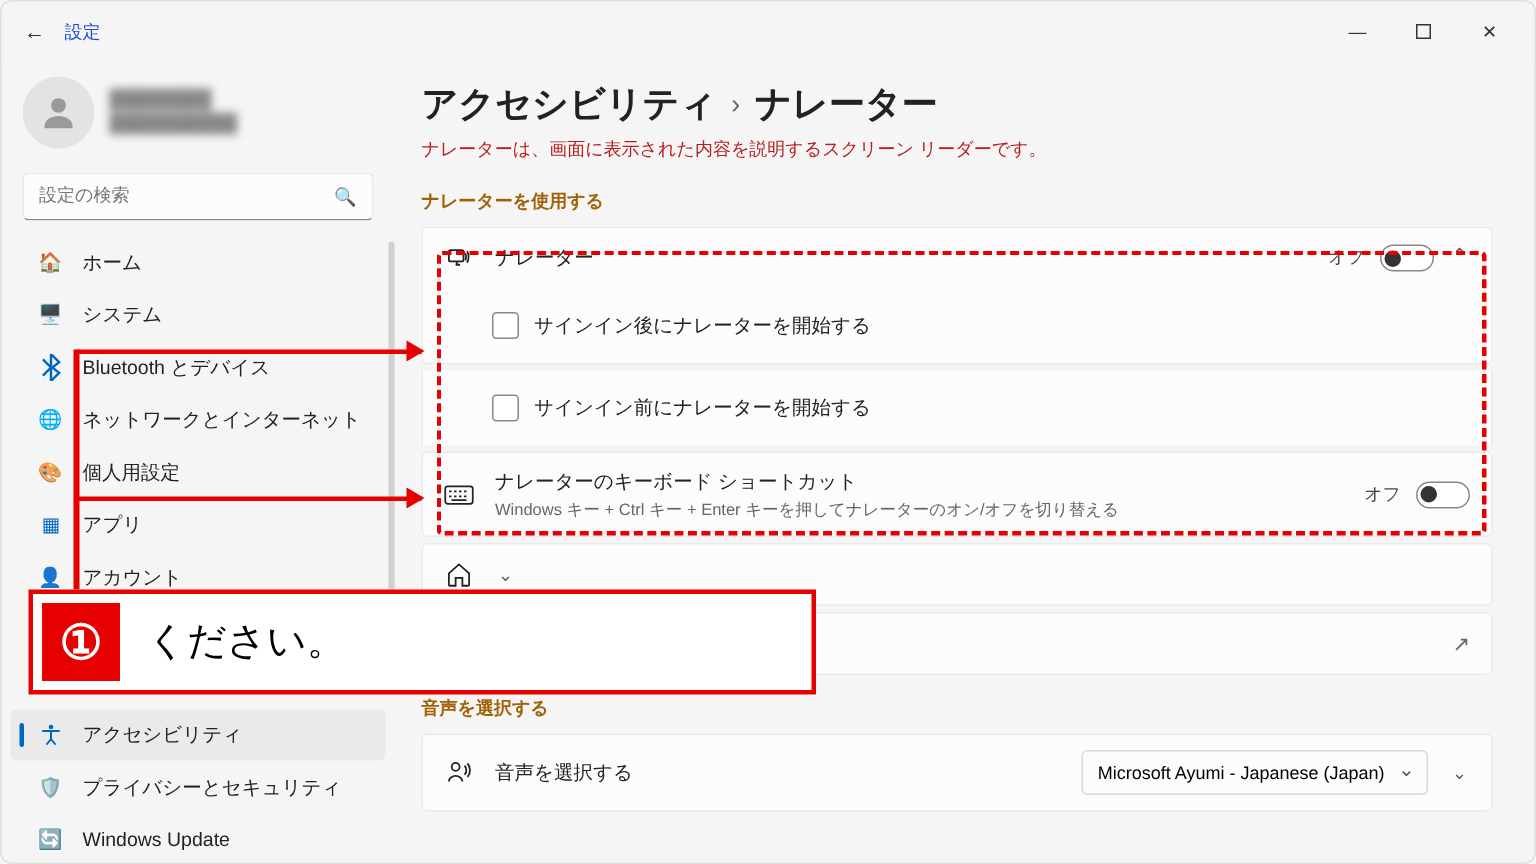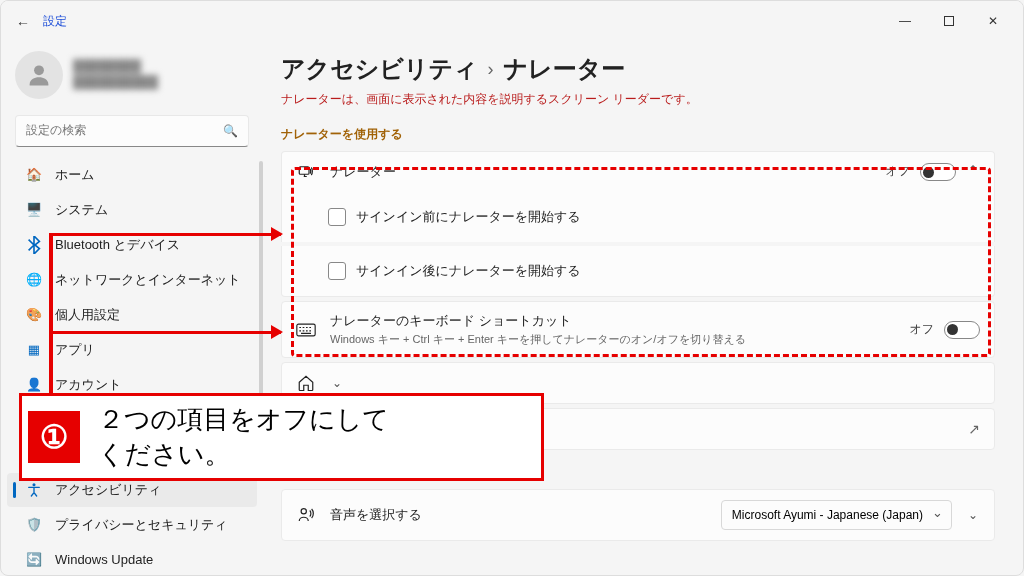--- a/index.html
+++ b/index.html
@@ -229,30 +229,30 @@
         <div class="ttl">ナレーター</div>
       </div>
       <div class="ctrl">
         <span>オフ</span>
         <div class="toggle">
             <div class="knob"></div>
           </div>
         <span class="chev">⌃</span>
       </div>
     </div>
+    <div class="card sub-card" style="border-top:none; border-radius:0 0 4px 4px;">
+      <div class="checkbox-row">
+        <div class="checkbox"></div>
+        <span>サインイン後にナレーターを開始する</span>
+      </div>
+    </div>
     <div class="card sub-card" style="border-top:none; border-bottom:none; border-radius:0;">
       <div class="checkbox-row">
         <div class="checkbox"></div>
         <span>サインイン前にナレーターを開始する</span>
-      </div>
-    </div>
-    <div class="card sub-card" style="border-top:none; border-radius:0 0 4px 4px;">
-      <div class="checkbox-row">
-        <div class="checkbox"></div>
-        <span>サインイン後にナレーターを開始する</span>
       </div>
     </div>
 
     <div class="card">
       <span class="card-icon">
         <svg width="20" height="14" viewBox="0 0 24 16" fill="none" stroke="#222" stroke-width="1.4">
             <rect x="1" y="1" width="22" height="14" rx="2"></rect>
             <path d="M4 5h2M8 5h2M12 5h2M16 5h2M4 9h2M8 9h2M12 9h2M16 9h2M6 12h12"></path>
           </svg>
       </span>
@@ -312,16 +312,15 @@
   </div>
 </div>
 
 <div class="dash-box" style="left:290px; top:166px; width:700px; height:190px;"></div>
 <div class="arrow" style="left:50px; top:232px; width:230px;"></div>
 <div class="arrow" style="left:50px; top:330px; width:230px;"></div>
 <div style="position:absolute; left:48px; top:232px; width:4px; height:160px; background:#e60000;"></div>
 <div class="callout" style="left:18px; top:392px; width:525px;">
   <div class="badge">①</div>
   <div class="txt">
-    <div>２つの項目をオフにして</div>
     <div>ください。</div>
   </div>
 </div>
 
 </body></html>

